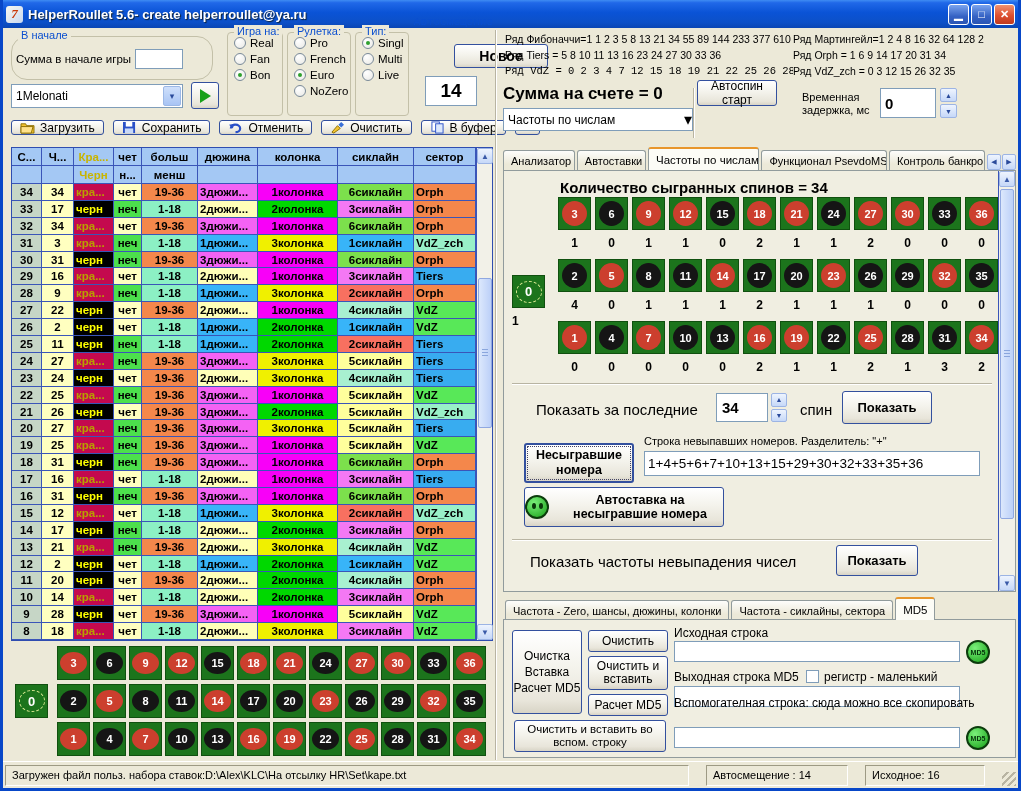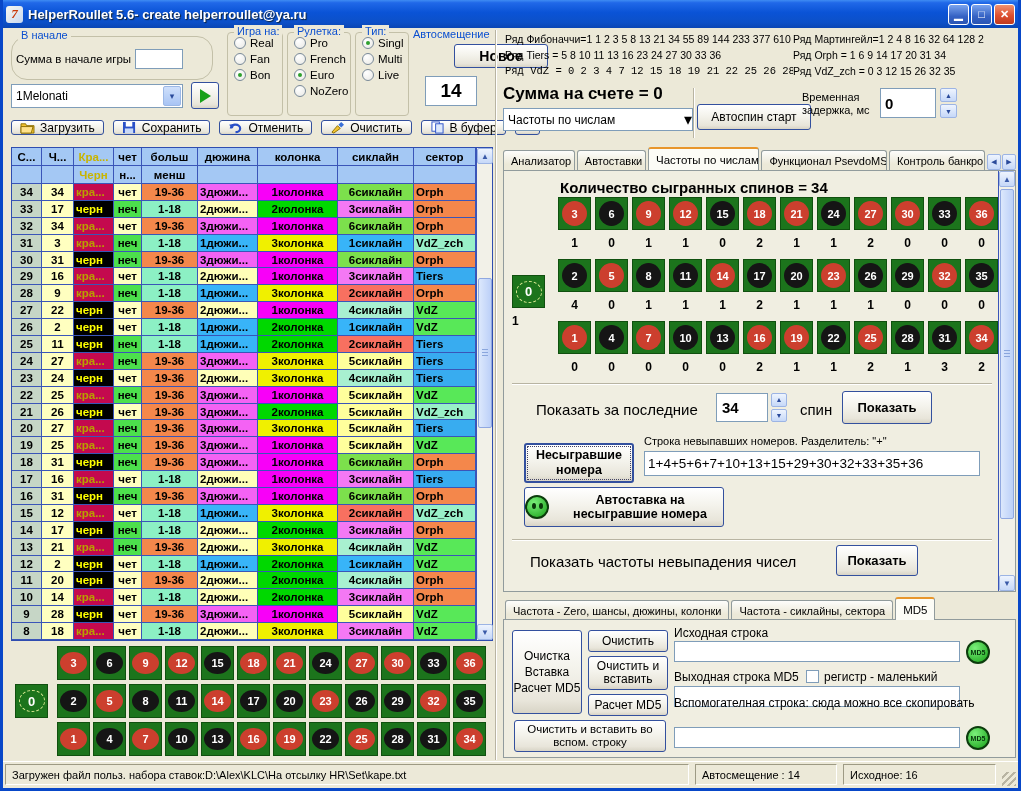--- a/index.html
+++ b/index.html
@@ -38,21 +38,21 @@
   .startgroup input { width:48px; height:20px; }
   .combo { position:absolute; left:8px; top:84px; width:172px; height:24px; background:#fff; border:1px solid #7f9db9; display:flex; align-items:center; }
   .combo .cval { flex:1; font-size:12px; padding-left:4px; }
   .combo .carr { width:18px; height:20px; margin:1px; border-radius:2px; border:1px solid #9cb8e6;
     background:linear-gradient(180deg,#cfe0fb,#a8c4f4); color:#2a4a9a; font-size:9px; display:flex; align-items:center; justify-content:center; }
   .playbtn { position:absolute; left:188px; top:82px; width:28px; height:27px; }
   .ptri { width:0; height:0; border-left:11px solid #18a018; border-top:7px solid transparent; border-bottom:7px solid transparent; }
   .g-igra  { left:224px; top:32px; width:56px;  height:84px; }
   .g-rul   { left:284px; top:32px; width:64px;  height:84px; }
   .g-tip   { left:352px; top:32px; width:54px;  height:84px; }
-  .autoshift-label { position:absolute; left:410px; top:28px; width:80px; text-align:left; }
+  .autoshift-label { position:absolute; left:410px; top:16px; width:80px; text-align:right;font-family:Liberation Mono, monospace; }
   .novoe { position:absolute; left:412px; top:44px; width:94px; height:24px; font-size:14px; font-weight:bold;margin-left:39px; }
   .shiftval { position:absolute; left:422px; top:76px; width:52px; height:30px; background:#fff; border:1px solid #7f9db9;
     font:bold 19px "Liberation Sans",sans-serif; display:flex; align-items:center; justify-content:center; }
   
   .toolbar { position:absolute; left:8px; top:120px; width:482px; height:25px; display:flex; gap:9px; }
   .toolbar .xbtn { flex:0 0 auto; padding:0 8px; gap:5px; height:15px; }
   .minusbtn { width:25px !important; font-weight:bold; font-size:15px; }
   .ticon { width:15px; height:13px; position:relative; flex:0 0 auto; }
   
   .htable { position:absolute; left:8px; top:147px; width:482px; height:494px; border:1px solid #2f4db0; display:flex; background:#fff; }
@@ -85,21 +85,21 @@
   .chip.w { width:27px; height:22px; } .chip.c { width:25px; height:25px; font-size:11px; }
   .chip.red { background:var(--chip_red,#cc3f2e); } .chip.black { background:var(--chip_black,#151515); }
   .zcell { width:33px; height:34px; background:var(--board_green,#1c741c); border:1px solid #10500f;
     display:flex; align-items:center; justify-content:center; }
   .zring { width:26px; height:22px; border:1px dashed #d8e890; border-radius:50%;
     color:#fff; font:bold 13px "Liberation Sans",sans-serif; display:flex; align-items:center; justify-content:center; }
   
   .info-line { position:absolute; font-size:10.5px; white-space:nowrap; overflow:hidden; }
   .balance { position:absolute; left:500px; top:84px; font:bold 17px "Liberation Sans",sans-serif; }
   .combo2 { position:absolute; left:500px; top:108px; width:190px; height:23px; background:#fff; border:1px solid #7f9db9; display:flex; align-items:center; }
-  .autospin { position:absolute; left:694px; top:104px; width:114px; height:26px; font-size:12px; }
+  .autospin { position:absolute; left:694px; top:80px; width:80px; height:26px; font-size:12px; }
   .delaylbl { position:absolute; left:799px; top:91px; width:78px; font-size:11px; line-height:13px; }
   .spinfield { position:absolute; left:877px; top:88px; width:56px; height:30px; background:#fff; border:1px solid #7f9db9;
     font:bold 15px "Liberation Sans",sans-serif; display:flex; align-items:center; padding-left:4px; }
   .spinbtns { position:absolute; left:937px; top:88px; width:17px; height:30px; display:flex; flex-direction:column; gap:2px; }
   .spb { flex:1; border:1px solid #9cb4e4; border-radius:2px; background:linear-gradient(180deg,#eef4fe,#c6d8f8);
     color:#2a4a9a; font-size:7px; display:flex; align-items:center; justify-content:center; }
   
   .tabstrip { position:absolute; left:500px; top:147px; width:513px; height:23px; display:flex; align-items:flex-end; }
   .tab { height:20px; padding:0 7px; border:1px solid #919b9c; border-bottom:none; border-radius:3px 3px 0 0;
     background:linear-gradient(180deg,#fdfdfb,#ece9d8 70%); font-size:11px; display:flex; align-items:center;
@@ -142,21 +142,21 @@
   .md-b2 { position:absolute; left:84px; top:36px; width:80px; height:34px; text-align:center; line-height:13px; }
   .md-b3 { position:absolute; left:84px; top:74px; width:80px; height:22px; }
   .md-wide { position:absolute; left:10px; top:100px; width:152px; height:32px; text-align:center; line-height:13px; font-size:11.5px; }
   .md-lbl { position:absolute; font-size:12px; }
   .md-input { position:absolute; width:286px; height:21px; }
   .md5icon { position:absolute; width:24px; height:24px; border-radius:50%; border:2px solid #0c3c0c;
     background:radial-gradient(circle at 35% 30%,#7af07a,#18a018); color:#05350a; font:bold 7px "Liberation Sans",sans-serif;
     display:flex; align-items:center; justify-content:center; }
   .cbx { position:absolute; width:13px; height:13px; background:#fff; border:1px solid #7f9db9; }
   
-  .statusbar { position:absolute; left:0; bottom:0; width:1015px; height:27px; background:#ece9d8; display:flex; align-items:flex-start; gap:6px; padding:2px; border-top:1px solid #fff; }
+  .statusbar { position:absolute; left:0; bottom:0; width:1015px; height:27px; background:#ece9d8; display:flex; align-items:center; gap:17px; padding:2px; border-top:1px solid #fff; }
   .sp { height:21px; border:1px solid; border-color:#9d9a84 #fff #fff #9d9a84; font-size:11px; display:flex; align-items:center; padding:0 6px; white-space:nowrap; overflow:hidden; }
   .grip { width:14px; height:14px; margin-left:auto; align-self:flex-end;
     background:repeating-linear-gradient(135deg,transparent 0 3px,#b8b4a2 3px 5px); }
 </style>
 </head>
 <body>
 
 <div class="window">
 
   <div class="titlebar">

